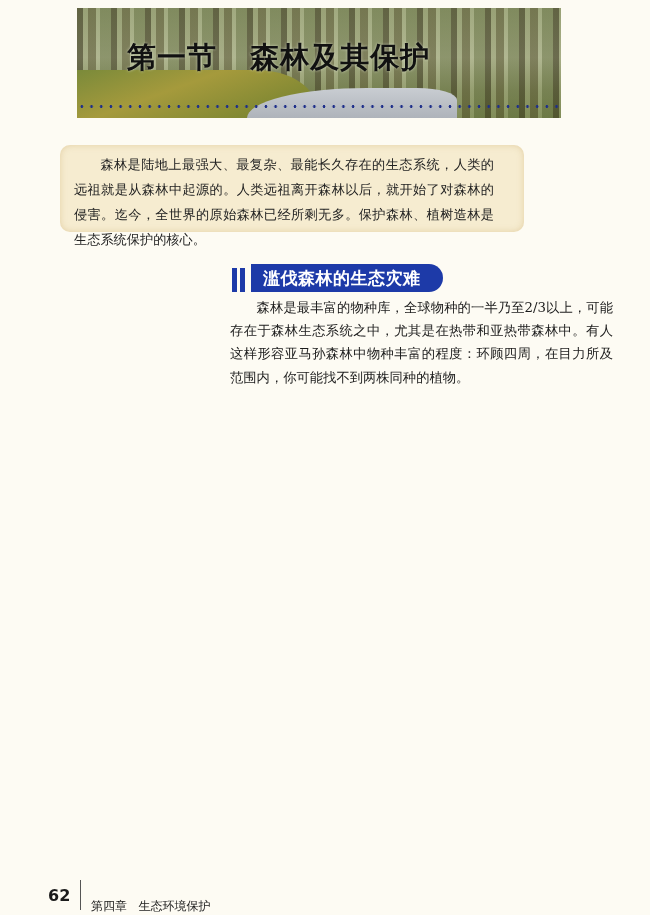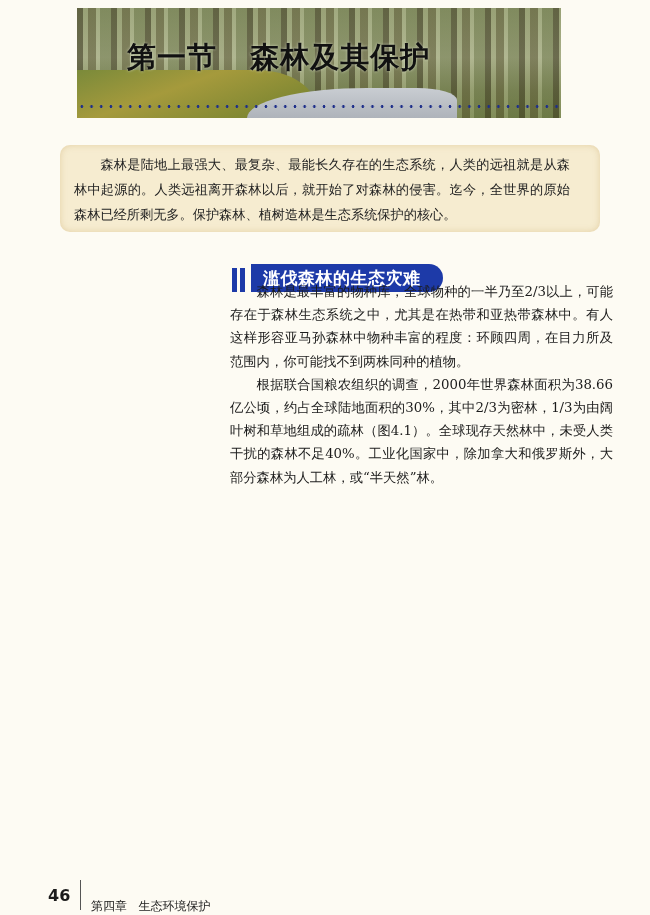--- a/index.html
+++ b/index.html
@@ -37,21 +37,21 @@
     position: absolute; left: 0; right: 0; top: 97px; height: 3px;
     background: radial-gradient(circle, #1e2f8a 1.2px, transparent 1.6px) 0 0 / 9.7px 3px repeat-x;
   }
   .banner-title {
     position: absolute; left: 50px; top: 30px;
     font-size: 29px; font-weight: bold; color: #111;
     letter-spacing: 1px; white-space: pre;
     text-shadow: 0 0 3px rgba(220,225,200,0.8);
   }
   .summary {
-    position: absolute; left: 60px; top: 145px; width: 540px; height: 87px;
+    position: absolute; left: 60px; top: 145px; width: 464px; height: 87px;
     background: #f6ecd0;
     border-radius: 10px;
     box-shadow: inset 0 0 6px rgba(210,180,120,0.5);
     box-sizing: border-box; padding: 7px 30px 0 14px;
     font-family: "DejaVu Sans", "Liberation Sans", sans-serif;
     font-size: 13.2px; line-height: 25px; color: #222;
     text-indent: 2em; text-align: justify;
   }
   .section-head {
     position: absolute; left: 232px; top: 264px; height: 28px;
@@ -62,21 +62,21 @@
   }
   .section-head .pill {
     height: 28px; padding: 0 22px 0 12px; margin-left: 3px;
     background: #1d3aa8; color: #fff;
     border-radius: 0 14px 14px 0;
     font-family: "DejaVu Sans", "Liberation Sans", sans-serif;
     font-weight: bold; font-size: 17px; line-height: 28px;
     letter-spacing: 0.5px;
   }
   .body-text {
-    position: absolute; left: 230px; top: 280px; width: 383px;
+    position: absolute; left: 230px; top: 296px; width: 383px;
     font-size: 13.3px; line-height: 23.2px; text-align: justify;
   }
   .body-text p { margin: 0; text-indent: 2em; }
   .footer {
     position: absolute; left: 48px; top: 880px; height: 32px;
     display: flex; align-items: flex-start;
     font-family: "DejaVu Sans", "Liberation Sans", sans-serif;
   }
   .footer .pageno { font-size: 16px; font-weight: bold; margin-top: 6px; width: 30px; }
   .footer .sep { width: 1px; height: 30px; background: #555; margin: 0 10px 0 2px; }
@@ -95,20 +95,19 @@
 <div class="summary">森林是陆地上最强大、最复杂、最能长久存在的生态系统，人类的远祖就是从森林中起源的。人类远祖离开森林以后，就开始了对森林的侵害。迄今，全世界的原始森林已经所剩无多。保护森林、植树造林是生态系统保护的核心。</div>
 
 <div class="section-head">
   <div class="bar"></div>
   <div class="bar"></div>
   <div class="pill">滥伐森林的生态灾难</div>
 </div>
 
 <div class="body-text">
   <p>森林是最丰富的物种库，全球物种的一半乃至2/3以上，可能存在于森林生态系统之中，尤其是在热带和亚热带森林中。有人这样形容亚马孙森林中物种丰富的程度：环顾四周，在目力所及范围内，你可能找不到两株同种的植物。</p>
-  <p>根据联合国粮农组织的调查，2000年世界森林面积为38.66亿公顷，约占全球陆地面积的30%，其中2/3为密林，1/3为由阔叶树和草地组成的疏林（图4.1）。全球现存天然林中，未受人类干扰的森林不足40%。工业化国家中，除加拿大和俄罗斯外，大部分森林为人工林，或“半天然”林。</p>
 </div>
 
 <div class="footer">
-  <div class="pageno">46</div>
+  <div class="pageno">62</div>
   <div class="sep"></div>
   <div class="chapter">第四章   生态环境保护</div>
 </div>
 
 </body></html>

